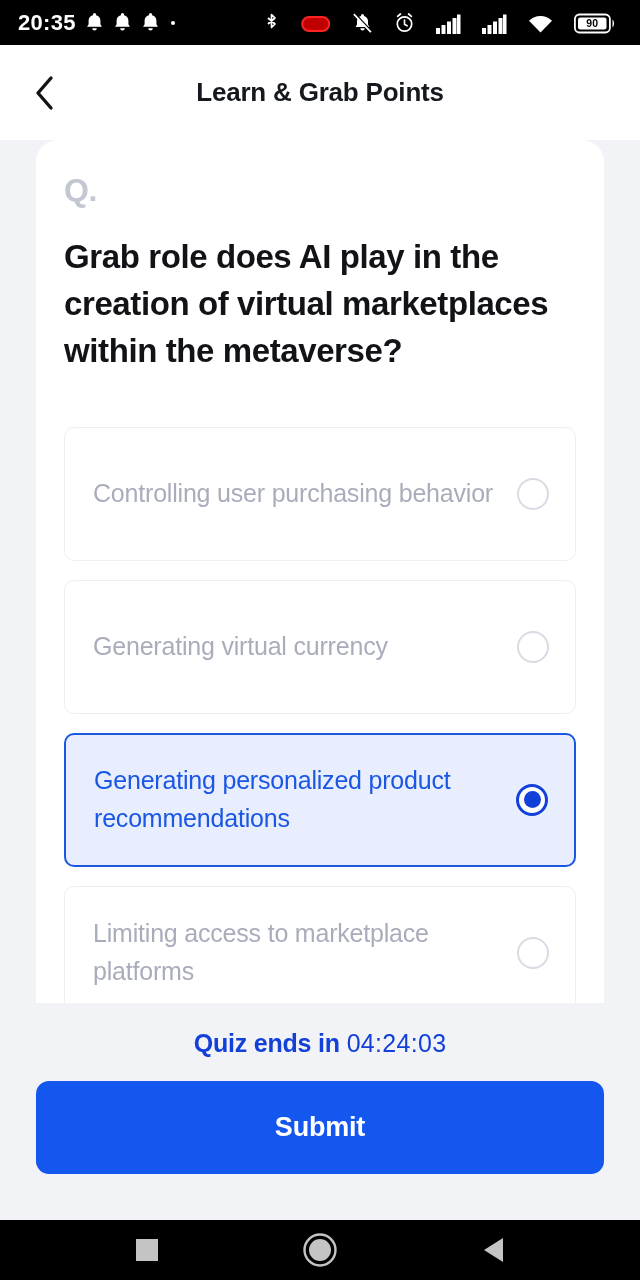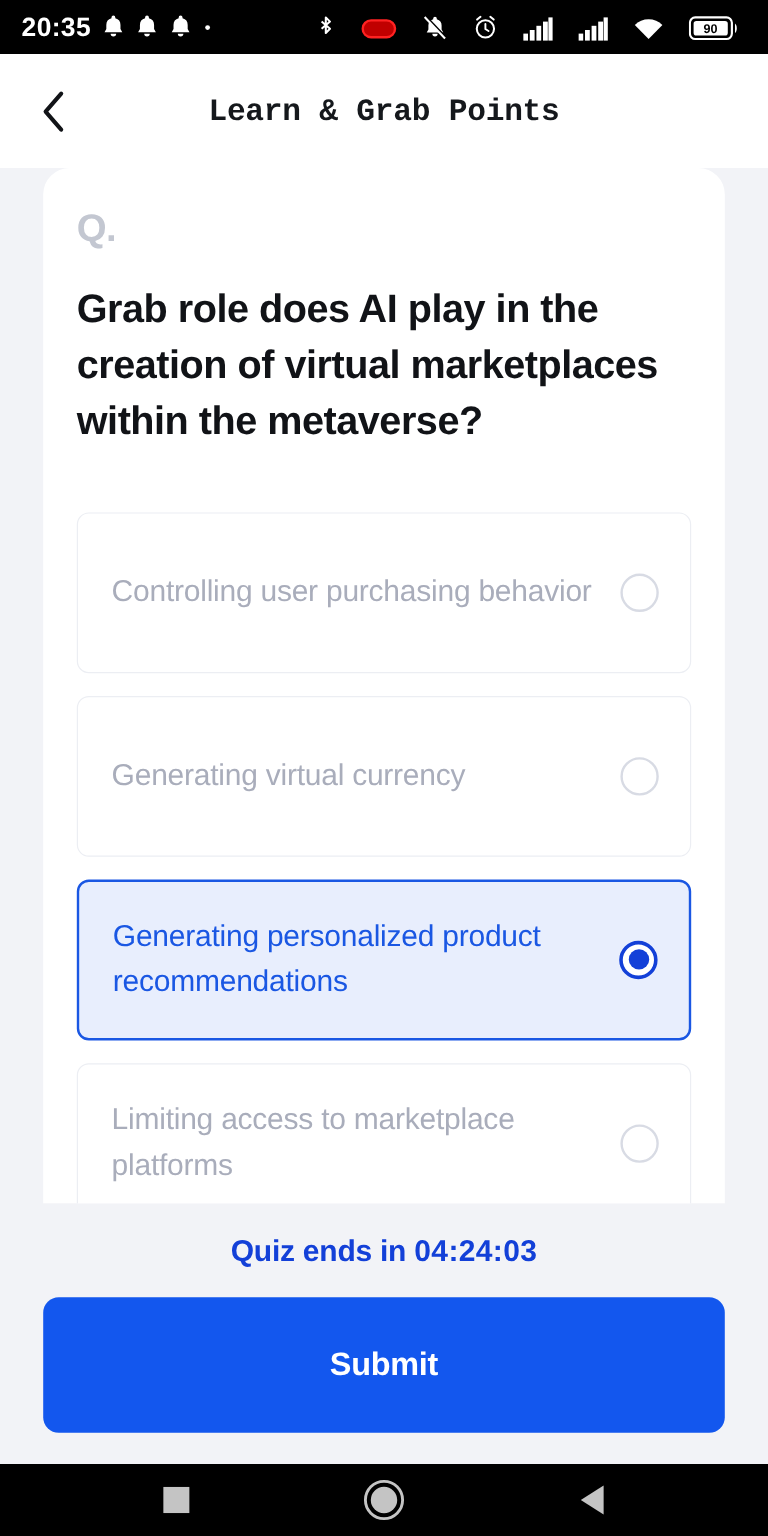--- a/index.html
+++ b/index.html
@@ -63,21 +63,20 @@
     justify-content: center;
     cursor: pointer;
   }
   .header-title {
     width: 100%;
     text-align: center;
     font-size: 26px;
     font-weight: bold;
     color: #15181c;
     letter-spacing: -0.2px;
-    font-family: Liberation Mono, monospace;
   }
 
   
   .page {
     position: absolute;
     top: 140px;
     left: 0;
     right: 0;
     bottom: 60px;
     background: #f2f3f7;
@@ -195,26 +194,26 @@
     flex-direction: column;
     align-items: center;
   }
   .timer-row {
     margin-top: 26px;
     font-size: 25px;
     color: #1340d8;
     letter-spacing: -0.2px;
   }
   .timer-label { font-weight: bold; }
-  .timer-value { font-weight: bold; letter-spacing: 0.3px; text-align: right; }
+  .timer-value { font-weight: normal; letter-spacing: 0.3px; text-align: right; }
 
   .submit-btn {
     margin-top: 23px;
     width: 568px;
-    height: 113px;
+    height: 93px;
     background: #1357ee;
     border: none;
     border-radius: 13px;
     color: #ffffff;
     font-size: 27px;
     font-weight: bold;
     font-family: "Liberation Sans", sans-serif;
     letter-spacing: -0.2px;
     cursor: pointer;
   }

